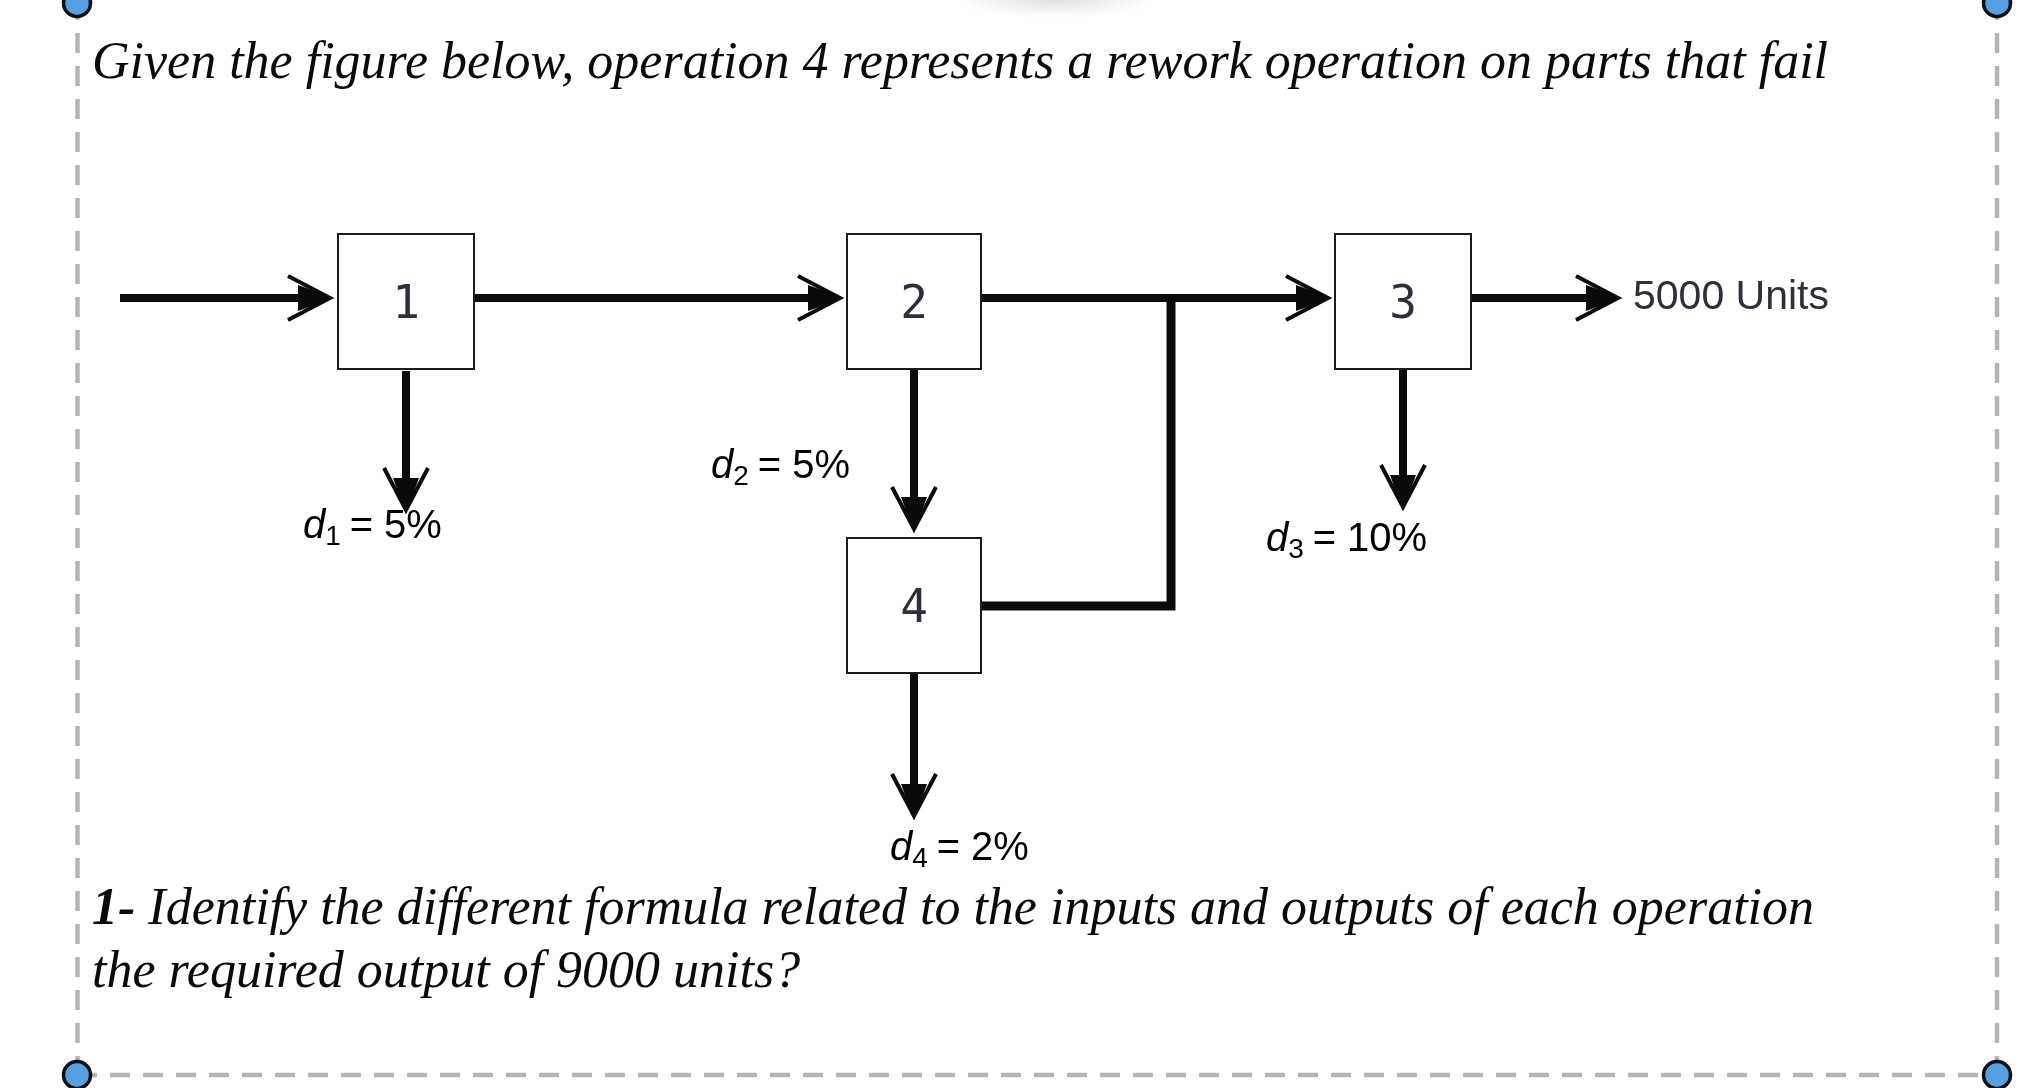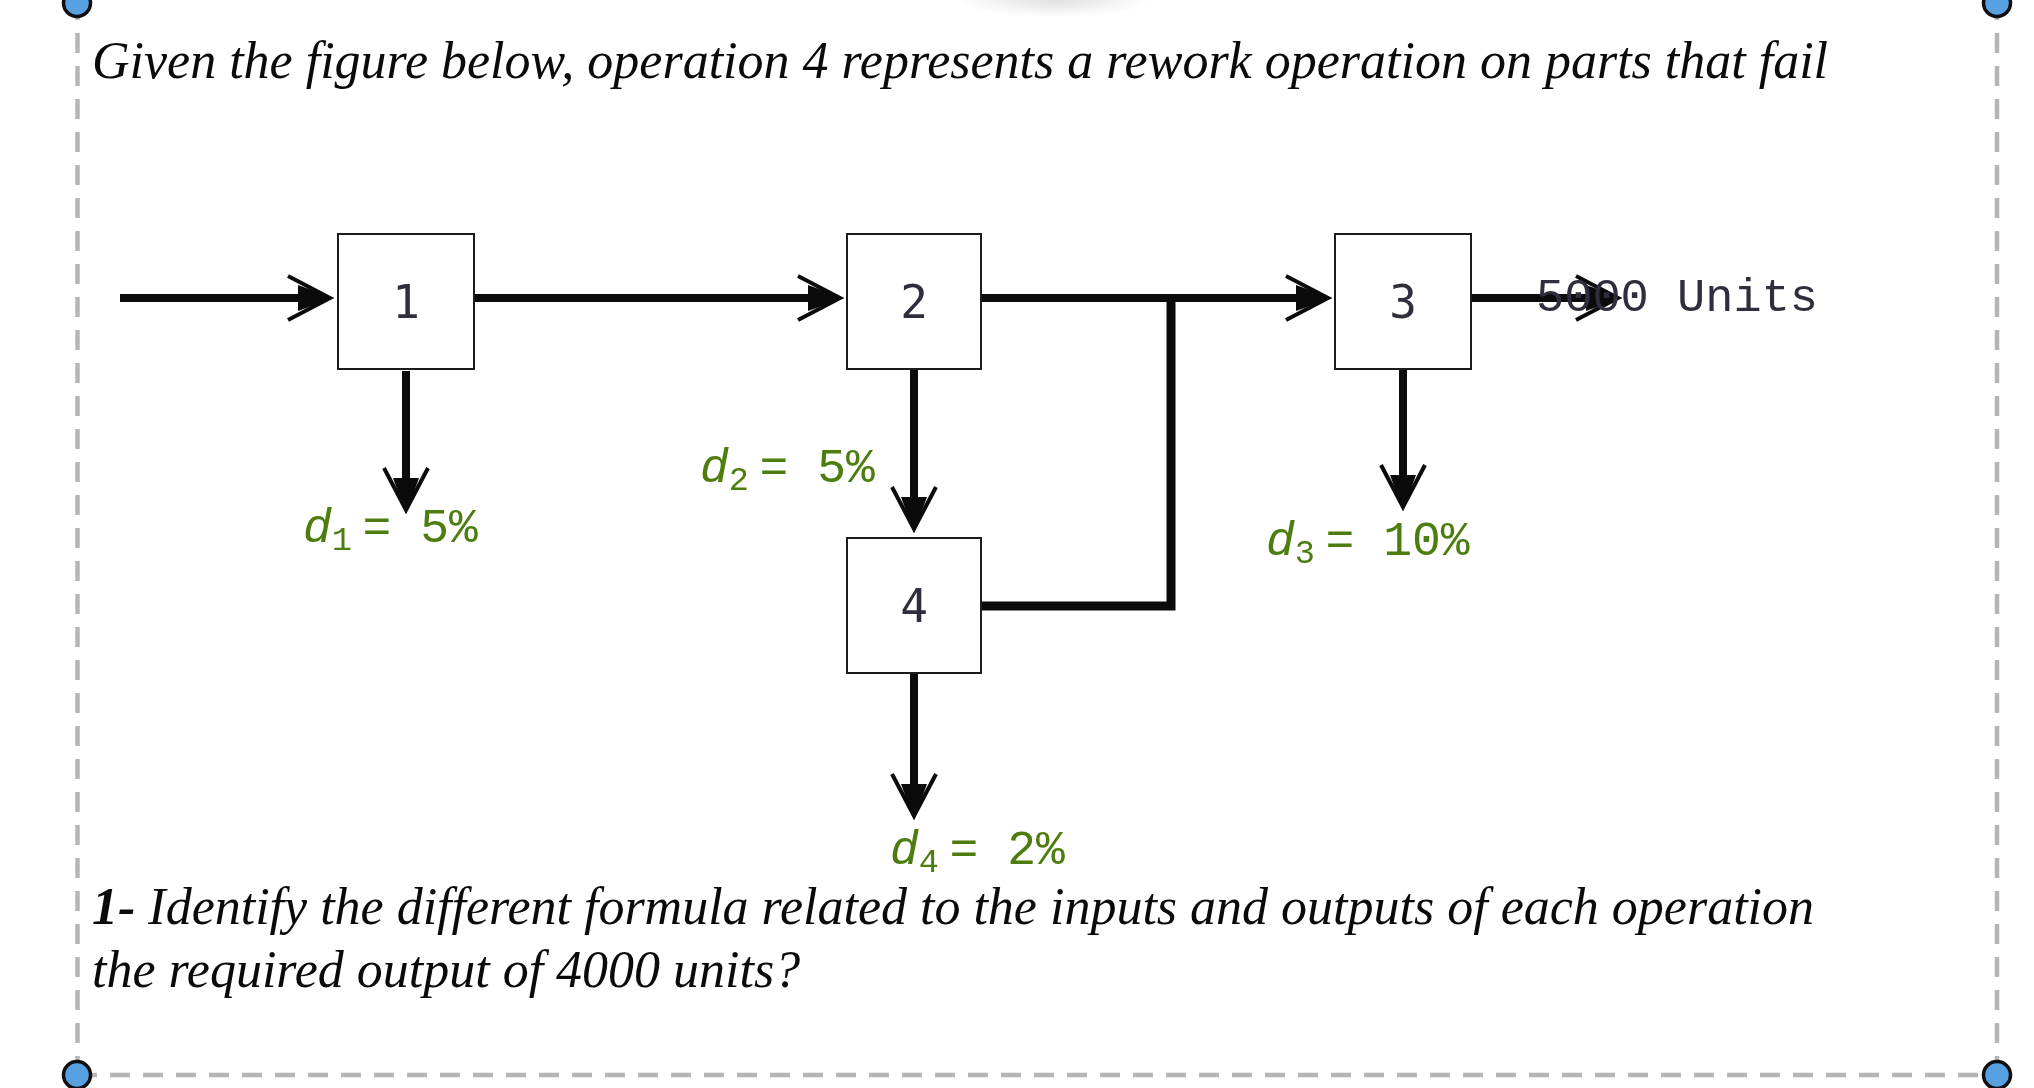--- a/index.html
+++ b/index.html
@@ -25,33 +25,33 @@
     position:absolute;width:136px;height:137px;background:#ffffff;
     border:2px solid #1c1c1c;box-sizing:border-box;z-index:2;
     display:flex;align-items:center;justify-content:center;
     font-family:"DejaVu Sans Mono",monospace;font-size:46px;color:#2e2e3c;
   }
   #box-1{left:337px;top:233px;width:138px;}
   #box-2{left:846px;top:233px;}
   #box-3{left:1334px;top:233px;width:138px;}
   #box-4{left:846px;top:537px;}
   .dlabel{
-    position:absolute;z-index:3;font-family:Liberation Mono, monospace;
-    font-size:48px;color:#4d7c0f;white-space:nowrap;
+    position:absolute;z-index:3;font-family:Liberation Sans, sans-serif;
+    font-size:40px;color:#000000;white-space:nowrap;
   }
   .dlabel .sym{font-style:italic;}
   .dlabel sub{font-size:70%;vertical-align:-22%;}
   .dlabel .val{margin-left:0.22em;}
   #dlabel-1{left:303px;top:502px;}
   #dlabel-2{left:700px;top:442px;width:150px;text-align:right;}
   #dlabel-3{left:1266px;top:515px;}
   #dlabel-4{left:890px;top:824px;}
   #output-label{
-    position:absolute;left:1536px;top:272px;z-index:3;white-space:nowrap;
-    font-family:Liberation Mono, monospace;font-size:47px;color:#2e2e3c;
+    position:absolute;left:1633px;top:272px;z-index:3;white-space:nowrap;
+    font-family:Liberation Sans, sans-serif;font-size:41px;color:#2e2e3c;
   }
 </style>
 </head>
 <body>
 
 <div class="canvas">
 
   <div class="top-shadow"></div>
 
   <svg id="flow-svg" class="layer" width="2034" height="1088" viewBox="0 0 2034 1088">
@@ -134,21 +134,21 @@
   </div>
 
   <div id="output-label">5000 Units</div>
 
   <div id="intro-text" class="qtext">
     <div>Given the figure below, operation 4 represents a rework operation on parts that fail</div>
   </div>
 
   <div id="task-text" class="qtext">
     <div><span class="bold">1-</span><span> Identify the different formula related to the inputs and outputs of each operation</span></div>
-    <div>the required output of 4000 units?</div>
+    <div>the required output of 9000 units?</div>
   </div>
 
   <svg id="selection-svg" class="layer" width="2034" height="1088" viewBox="0 0 2034 1088">
     <line x1="77.5" y1="0" x2="77.5" y2="1075" stroke-width="4.5" stroke-dasharray="20 13" stroke="#b5b5b5"></line>
     <line x1="1997" y1="0" x2="1997" y2="1075" stroke-width="4.5" stroke-dasharray="20 13" stroke="#b5b5b5"></line>
     <line x1="77" y1="1075" x2="1997" y2="1075" stroke-width="4.5" stroke-dasharray="20 13" stroke="#b5b5b5"></line>
     <circle cx="77" cy="3" r="13.5" stroke="#101010" stroke-width="3.5" fill="#55a1e2"></circle>
     <circle cx="1997" cy="3" r="13.5" stroke="#101010" stroke-width="3.5" fill="#55a1e2"></circle>
     <circle cx="77" cy="1075" r="13.5" stroke="#101010" stroke-width="3.5" fill="#55a1e2"></circle>
     <circle cx="1997" cy="1075" r="13.5" stroke="#101010" stroke-width="3.5" fill="#55a1e2"></circle>

